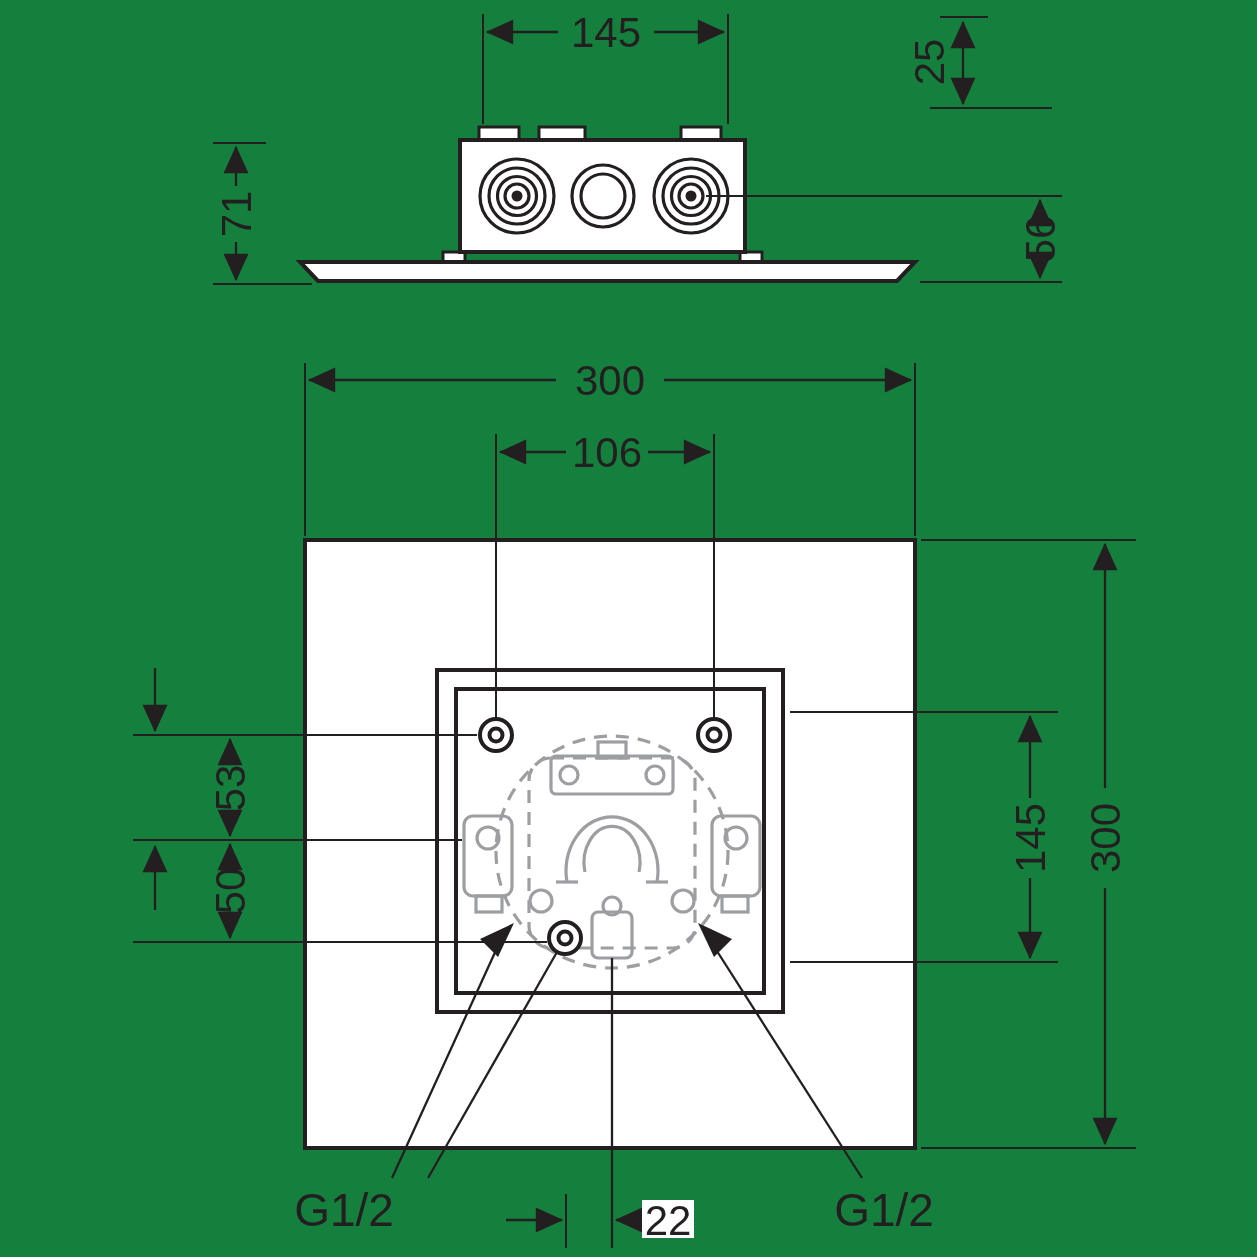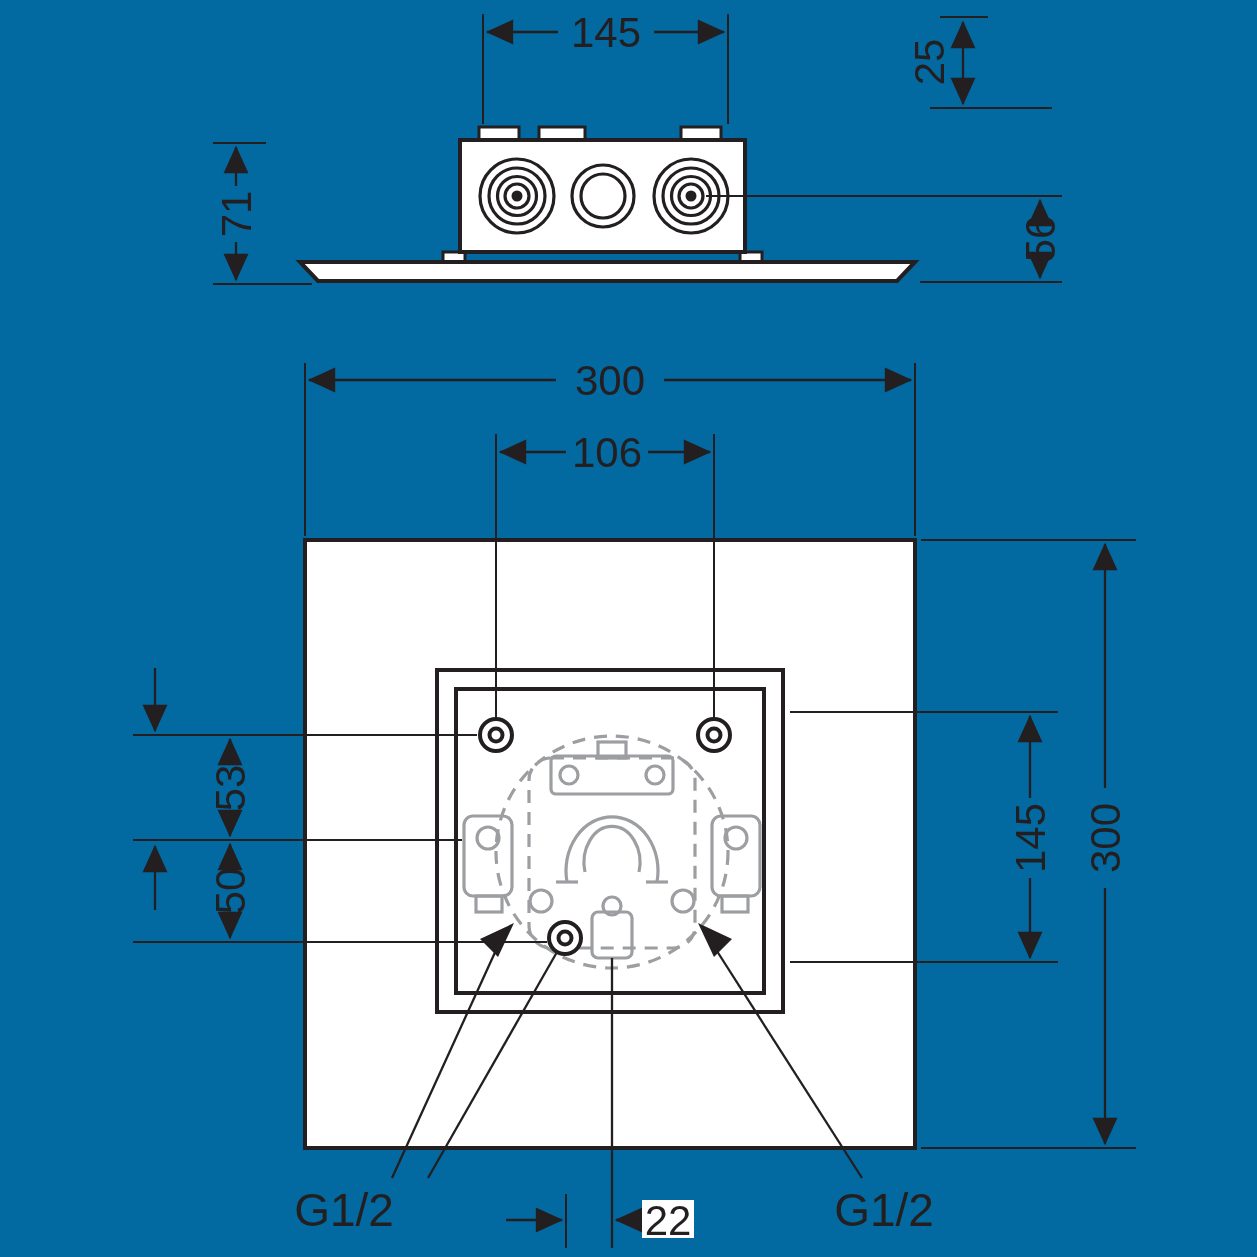--- a/index.html
+++ b/index.html
@@ -1,20 +1,20 @@
 <!DOCTYPE html>
 <html><head>
 <meta charset="utf-8">
 <style>
   html, body { margin: 0; padding: 0; background: #ffffff; }
   .stage {
     position: relative;
     width: 1257px;
     height: 1257px;
-    background: #0369a1;
+    background: #15803d;
     font-family: "Liberation Sans", sans-serif;
   }
   svg { display: block; }
 
   
   .outline      { stroke: #231f20; stroke-width: 4;   fill: #ffffff; }
   .outline-nf   { stroke: #231f20; stroke-width: 3.2; fill: none; }
   .outline-thin { stroke: #231f20; stroke-width: 3;   fill: #ffffff; }
 
   

